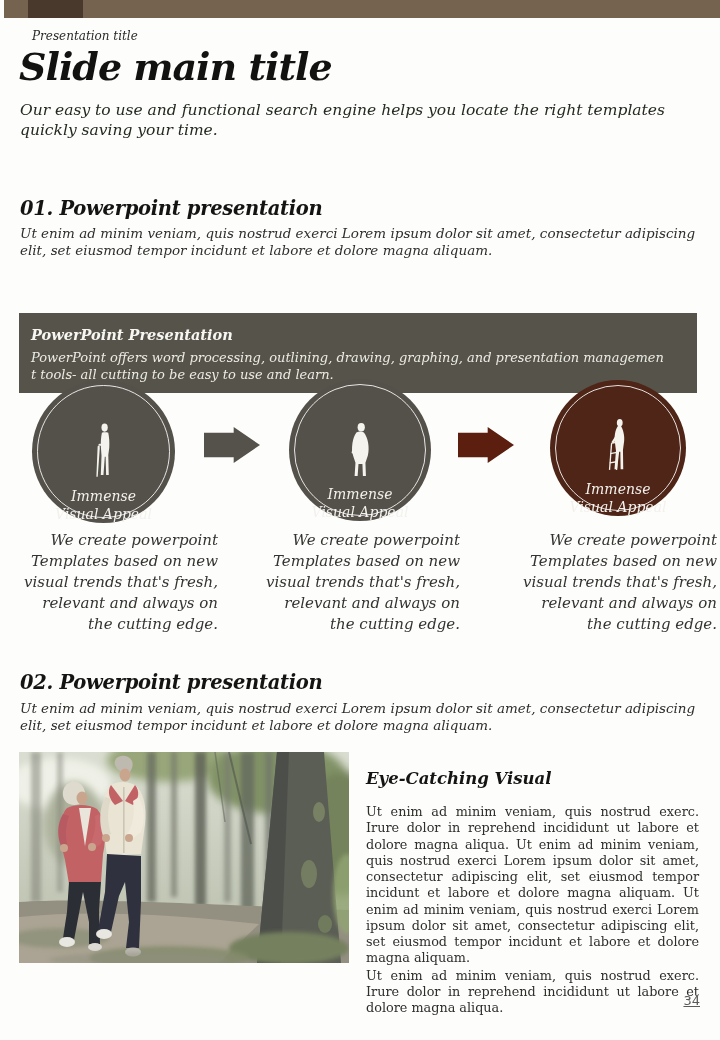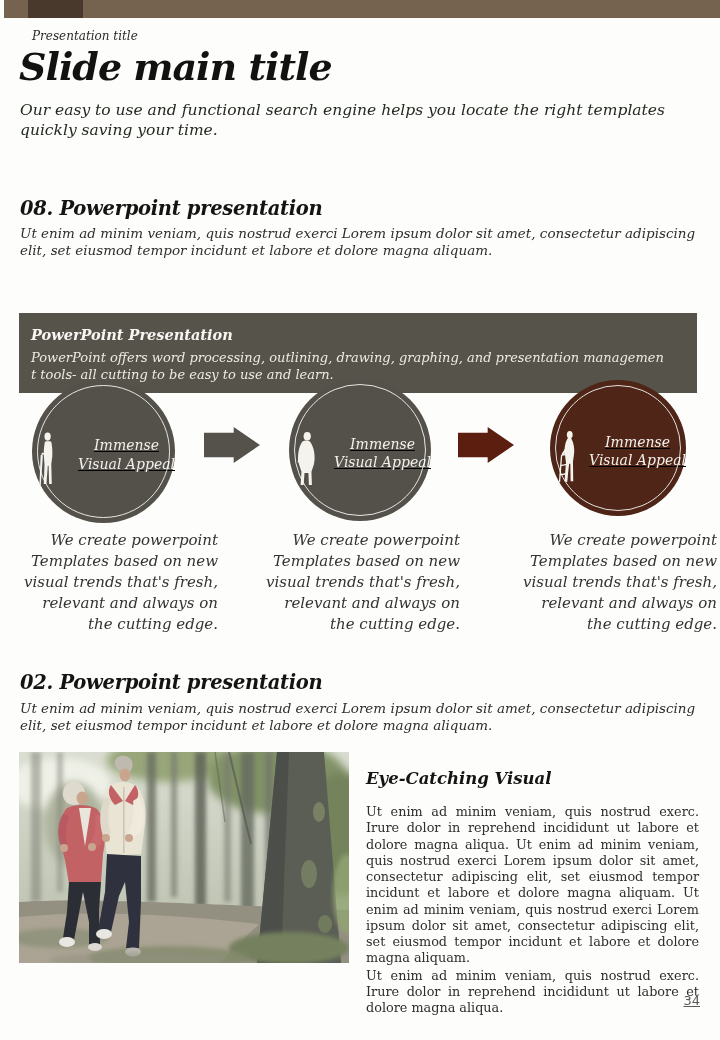--- a/index.html
+++ b/index.html
@@ -21,21 +21,21 @@
 
   .sec-heading { position:absolute; left:20px; font-size:19.5px; font-weight:bold; font-style:italic; color:#141412; letter-spacing:-0.3px; }
   .sec-body { position:absolute; left:20px; width:684px; font-size:13.5px; font-style:italic; color:#2e2e2b; line-height:1.28; }
 
   
   .graybox { position:absolute; left:19px; top:277px; width:678px; height:80px; padding:13px 14px 0 12px;margin-top:36px; }
   .graybox-heading { font-size:14.5px; font-weight:bold; font-style:italic; color:#f7f6f2; margin-bottom:7px; }
   .graybox-line { font-size:13px; font-style:italic; color:#ecebe5; line-height:1.3; }
 
   
-  .circle { position:absolute; border-radius:50%; display:flex; flex-direction:row; align-items:center; justify-content:space-between;text-decoration:underline; }
+  .circle { position:absolute; border-radius:50%; display:flex; flex-direction:column; align-items:center; justify-content:flex-end; }
   .circle::after { content:""; position:absolute; inset:5px; border:1px solid rgba(255,255,255,.85); border-radius:50%; }
   .circle .icon { margin-top:16px; height:60px; display:flex; align-items:flex-end; }
   .circle .icon svg { display:block; }
   .circle-label { margin-top:6px; text-align:center; color:#f3f1ec; font-size:14px; font-style:italic; line-height:1.3; }
   .arrow { position:absolute; width:56px; height:36px;
     clip-path:polygon(0 16%, 53% 16%, 53% 0, 100% 50%, 53% 100%, 53% 84%, 0 84%); }
   .caption { position:absolute; top:530px; width:200px; text-align:right; font-size:15px; font-style:italic; color:#33332f; line-height:1.4; }
 
   
   .photo { position:absolute; left:19px; top:752px; width:330px; height:211px; }
@@ -52,21 +52,21 @@
 <div class="page">
 
   <div class="topbar" style="background:#75634f;">
     <div class="topbar-dark" style="background:#48392c;"></div>
   </div>
 
   <div class="eyebrow">Presentation title</div>
   <h1 class="main-title">Slide main title</h1>
   <p class="subtitle">Our easy to use and functional search engine helps you locate the right templates quickly saving your time.</p>
 
-  <h2 class="sec-heading" style="top:197px;">08. Powerpoint presentation</h2>
+  <h2 class="sec-heading" style="top:197px;">01. Powerpoint presentation</h2>
   <p class="sec-body" style="top:225px;">Ut enim ad minim veniam, quis nostrud exerci  Lorem ipsum dolor sit amet, consectetur adipiscing elit, set eiusmod tempor incidunt et labore et dolore magna aliquam.</p>
 
   <div class="graybox" style="background:#56544a;">
     <div class="graybox-heading">PowerPoint Presentation</div>
     <div class="graybox-line">PowerPoint offers word processing, outlining, drawing, graphing, and presentation managemen</div>
     <div class="graybox-line">t tools- all cutting to be easy to use and learn.</div>
   </div>
 
   <div class="circle" style="left:32px; top:380px; width:143px; height:143px; background:#54514a;">
     <span class="icon">

